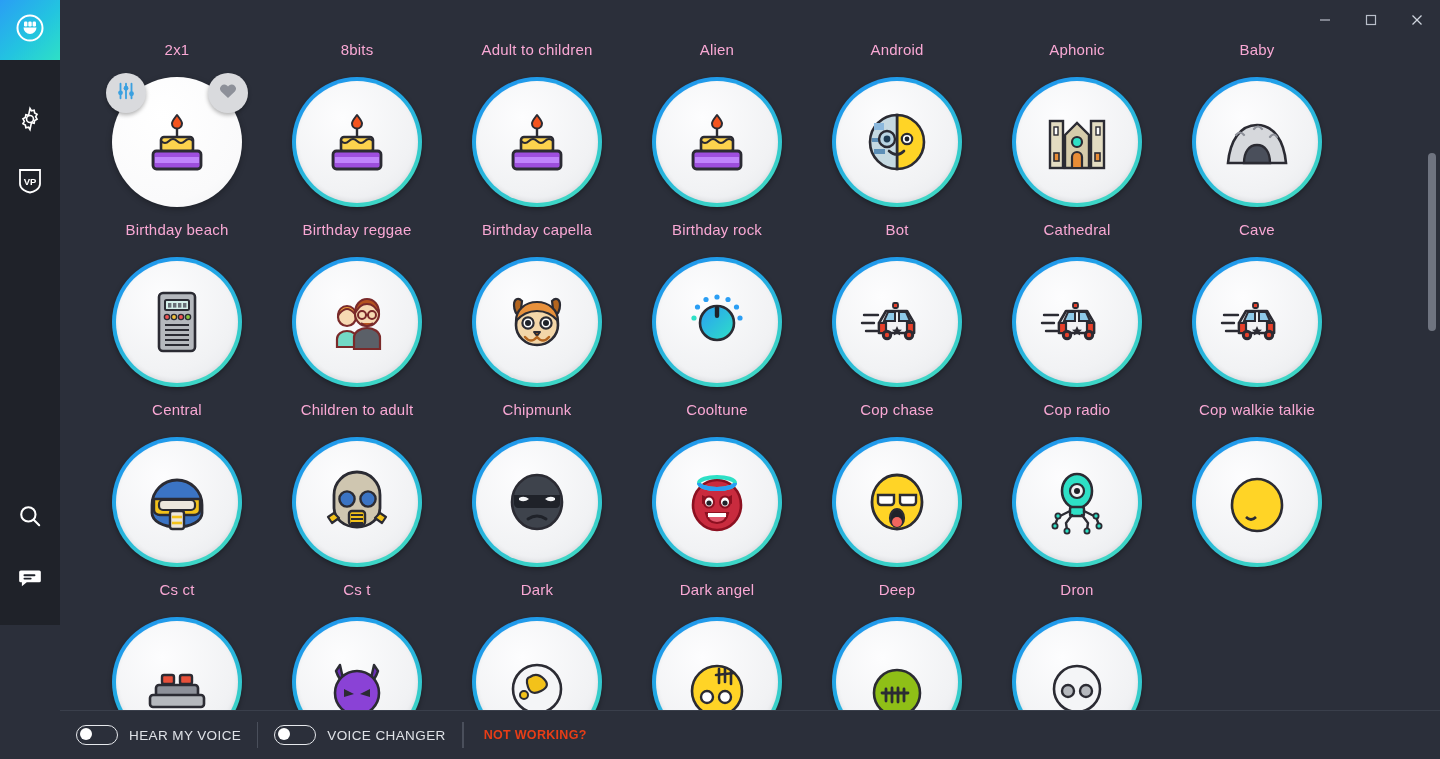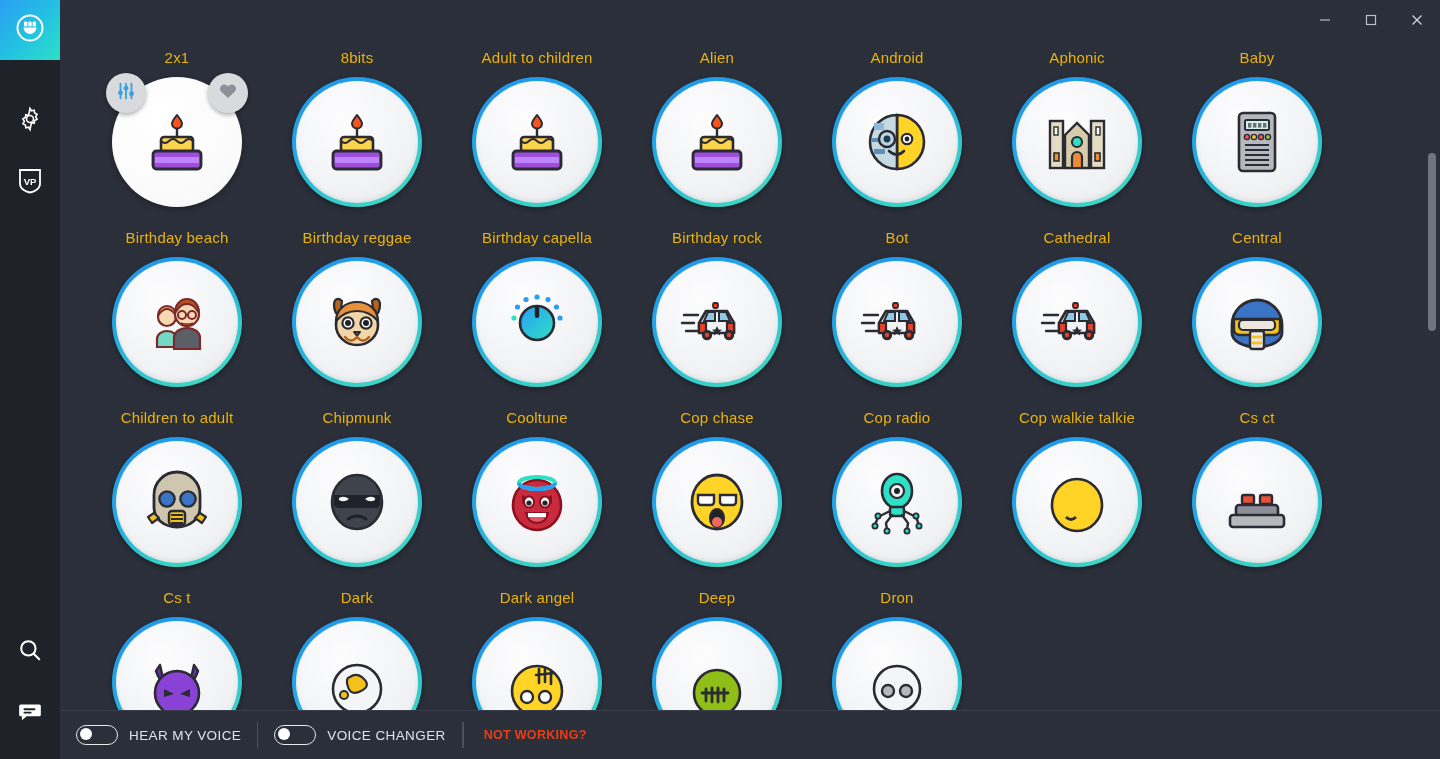--- a/index.html
+++ b/index.html
@@ -18,21 +18,21 @@
     z-index:40;
   }
   .winbtn{
     width:46px; height:32px; display:flex; align-items:center; justify-content:center;
     color:#b9bec9; cursor:default;
   }
   .winbtn svg{ display:block; }
 
   
   .sidebar{
-    position:absolute; top:0; left:0; width:60px; height:759px;
+    position:absolute; top:0; left:0; width:60px; height:625px;
     background:#1f2229; z-index:50;
     display:flex; flex-direction:column; align-items:center;
   }
   .side-logo{
     width:60px; height:60px;
     background:linear-gradient(135deg,#2a9ef4 0%,#23c4e0 55%,#2ee0c6 100%);
     display:flex; align-items:center; justify-content:center;
   }
   .side-item{
     width:60px; height:62px; display:flex; align-items:center; justify-content:center;
@@ -70,21 +70,21 @@
     display:flex; align-items:center; justify-content:center;
     box-shadow:inset 0 -2px 4px rgba(0,0,0,.07);
   }
   .tile.hovered .ring{ background:transparent; box-shadow:none; }
   .tile.hovered .disc{
     inset:0;
     background:radial-gradient(circle at 38% 30%,#ffffff 0%,#fafafb 70%,#f0f1f3 100%);
     box-shadow:0 2px 6px rgba(0,0,0,.3);
   }
   .tile-label{
-    margin-top:22px; font-size:15px; color:#eab308; letter-spacing:.2px;
+    margin-top:14px; font-size:15px; color:#f9a8d4; letter-spacing:.2px;
     white-space:nowrap;
   }
   .ico{ display:block; }
 
   
   .hbtn{
     position:absolute; width:40px; height:40px; border-radius:50%;
     background:#d9dadd; display:flex; align-items:center; justify-content:center;
     box-shadow:0 2px 4px rgba(0,0,0,.3);
   }
@@ -381,20 +381,35 @@
     <rect x="56" y="22" width="4" height="8" fill="#fff" stroke="#2b2b33" stroke-width="1.4"></rect>
     <circle cx="37" cy="37" r="5" fill="#2ee0c6" stroke="#2b2b33" stroke-width="2.2"></circle>
     <path d="M32 63V52a5 5 0 0 1 10 0v11Z" fill="#e88c36" stroke="#2b2b33" stroke-width="2.2"></path>
     <rect x="14" y="48" width="5" height="8" fill="#e88c36" stroke="#2b2b33" stroke-width="1.6"></rect>
     <rect x="55" y="48" width="5" height="8" fill="#e88c36" stroke="#2b2b33" stroke-width="1.6"></rect>
   </svg>
             </span>
           </div>
         </div>
         <div class="tile-label">Cathedral</div>
+      </div>
+      <div class="tile">
+        <div class="disc-wrap">
+          <div class="ring"></div>
+          <div class="disc">
+            <span>
+              <svg class="ico" width="74" height="74" viewBox="0 0 74 74">
+    <path d="M8 58c2-22 12-38 29-38s27 16 29 38Z" fill="#d6d8dc" stroke="#2b2b33" stroke-width="2.6"></path>
+    <path d="M24 58c0-11 5-18 13-18s13 7 13 18Z" fill="#4a4f5b" stroke="#2b2b33" stroke-width="2.4"></path>
+    <path d="M16 30q4-5 8 0M34 24q4-5 8 0M50 32q4-5 7 0" fill="none" stroke="#8d9099" stroke-width="2.2" stroke-linecap="round"></path>
+  </svg>
+            </span>
+          </div>
+        </div>
+        <div class="tile-label">Cave</div>
       </div>
       <div class="tile">
         <div class="disc-wrap">
           <div class="ring"></div>
           <div class="disc">
             <span>
               <svg class="ico" width="74" height="74" viewBox="0 0 74 74">
     <rect x="19" y="8" width="36" height="58" rx="4" fill="#b5b8bd" stroke="#2b2b33" stroke-width="2.6"></rect>
     <rect x="25" y="15" width="24" height="10" rx="1.5" fill="#d5f0ea" stroke="#2b2b33" stroke-width="2"></rect>
     <rect x="28" y="18" width="3.4" height="4.6" fill="#6a7078"></rect>

